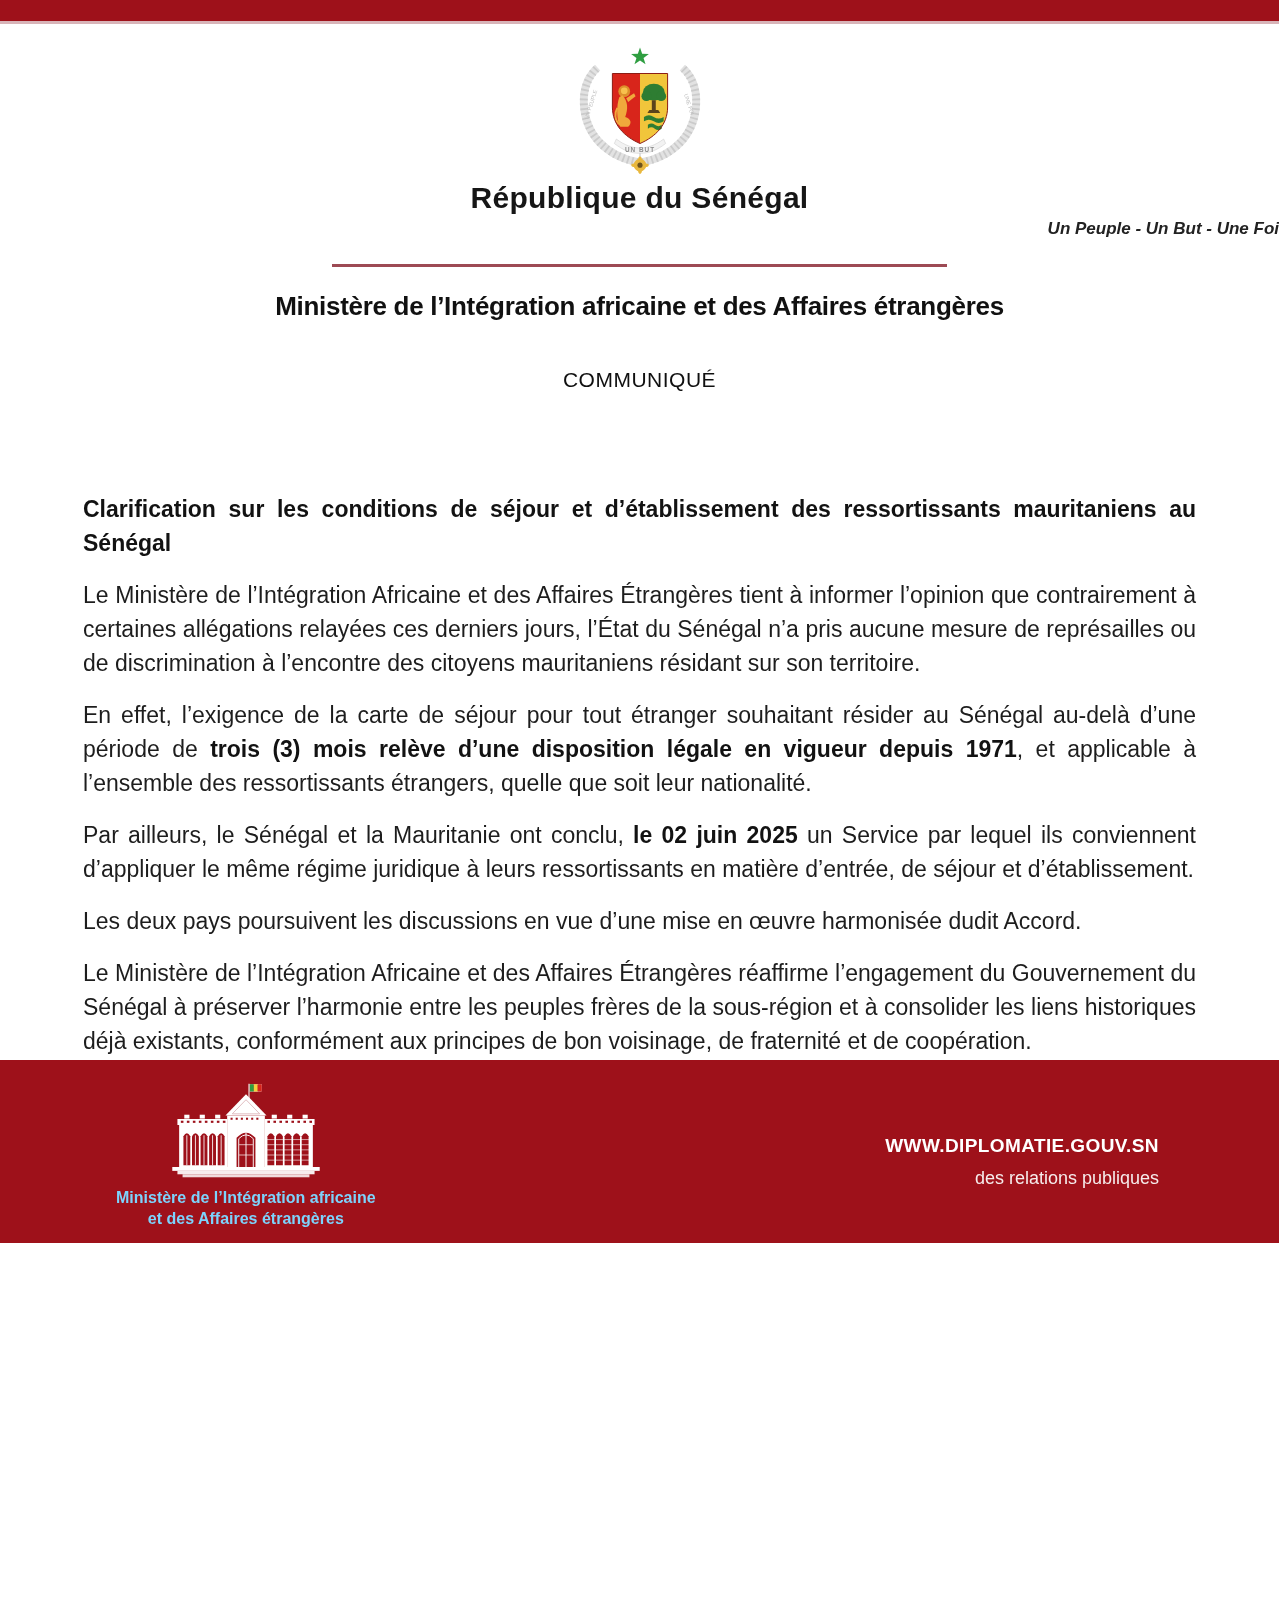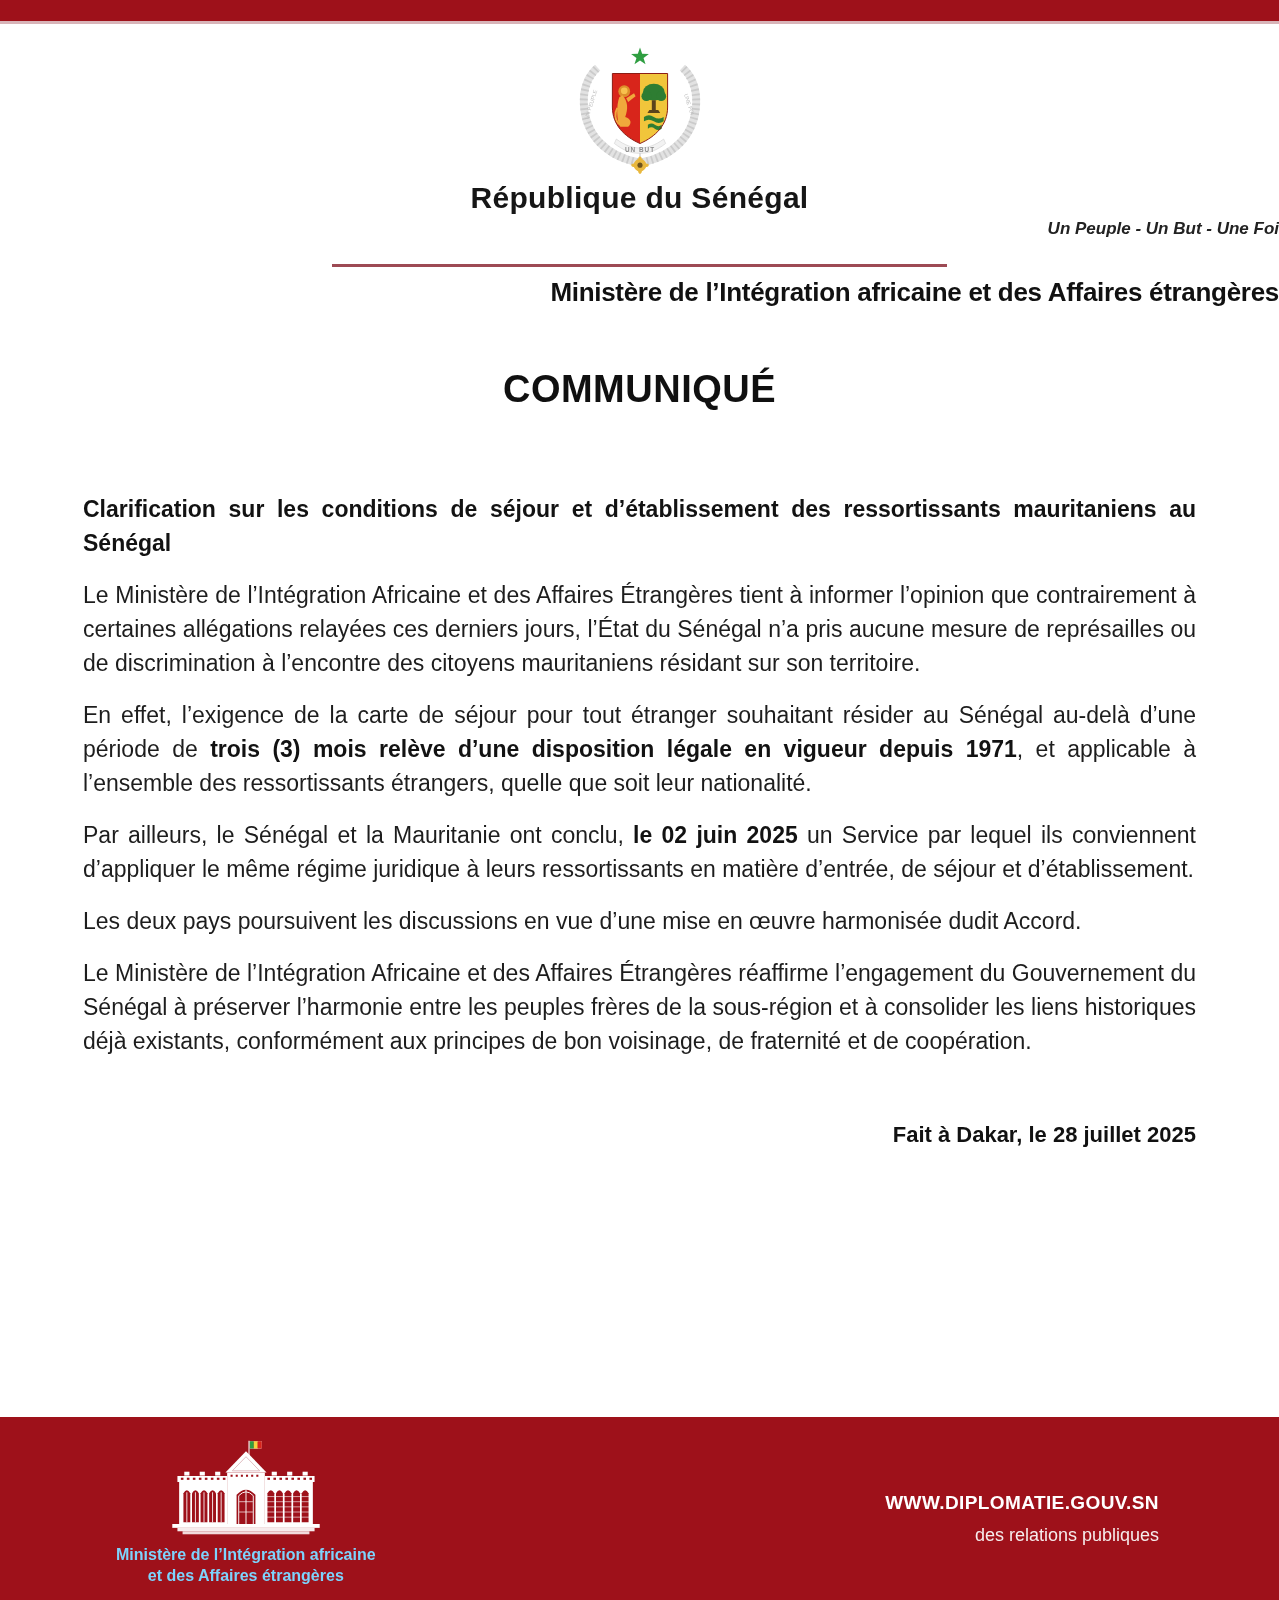--- a/index.html
+++ b/index.html
@@ -1,30 +1,30 @@
 <!DOCTYPE html>
 <html><head>
 <meta charset="utf-8">
 <style>
   * { margin:0; padding:0; box-sizing:border-box; }
   html,body { background:#ffffff; }
   .page {
-    position:relative; width:1279px; height:1600px; background:#ffffff;
+    position:relative; width:1279px; height:1243px; background:#ffffff;
     font-family:"Liberation Sans", sans-serif; color:#1d1d1d; overflow:hidden;
   }
   .topbar { position:absolute; top:0; left:0; right:0; height:24px;
     background:#9e111a; border-bottom:3px solid #d8b4b8; }
   .header { position:absolute; top:27px; left:0; right:0; text-align:center; }
   .emblem { display:block; margin:16px auto 0; }
   .republic { margin-top:6px; font-size:30px; font-weight:700; color:#161616; letter-spacing:.3px; }
   .motto { margin-top:4px; font-size:17px; font-weight:700; font-style:italic; color:#222;text-align:right; }
   .sep-line { width:615px; height:3px; background:#9d4a54; margin:25px auto 0; }
-  .ministry { margin-top:10px; font-size:26px; font-weight:700; color:#111; letter-spacing:-.3px;text-align:right; }
+  .ministry { margin-top:24px; font-size:26px; font-weight:700; color:#111; letter-spacing:-.3px; }
   .communique-title { position:absolute; top:368px; left:0; right:0; text-align:center;
-    font-size:38px; font-weight:700; color:#101010; letter-spacing:.5px; }
+    font-size:21px; font-weight:400; color:#101010; letter-spacing:.5px; }
   .content { position:absolute; top:492px; left:83px; right:83px;
     font-size:23px; line-height:34px; text-align:justify; color:#1d1d1d; }
   .content p { margin-bottom:18px; }
   .subject { font-weight:700; color:#121212; }
   .b { font-weight:700; color:#121212; }
   .dateline { margin-top:60px; text-align:right; font-weight:700; font-size:22px; color:#111; }
   .footer { position:absolute; left:0; right:0; bottom:0; height:183px; background:#9e111a;
     display:flex; justify-content:space-between; align-items:center; padding:8px 120px 0 116px; }
   .footer-left { text-align:center; }
   .footer-ministry { margin-top:4px; color:#7dd3fc; font-weight:700; font-size:16px; line-height:21px; }

